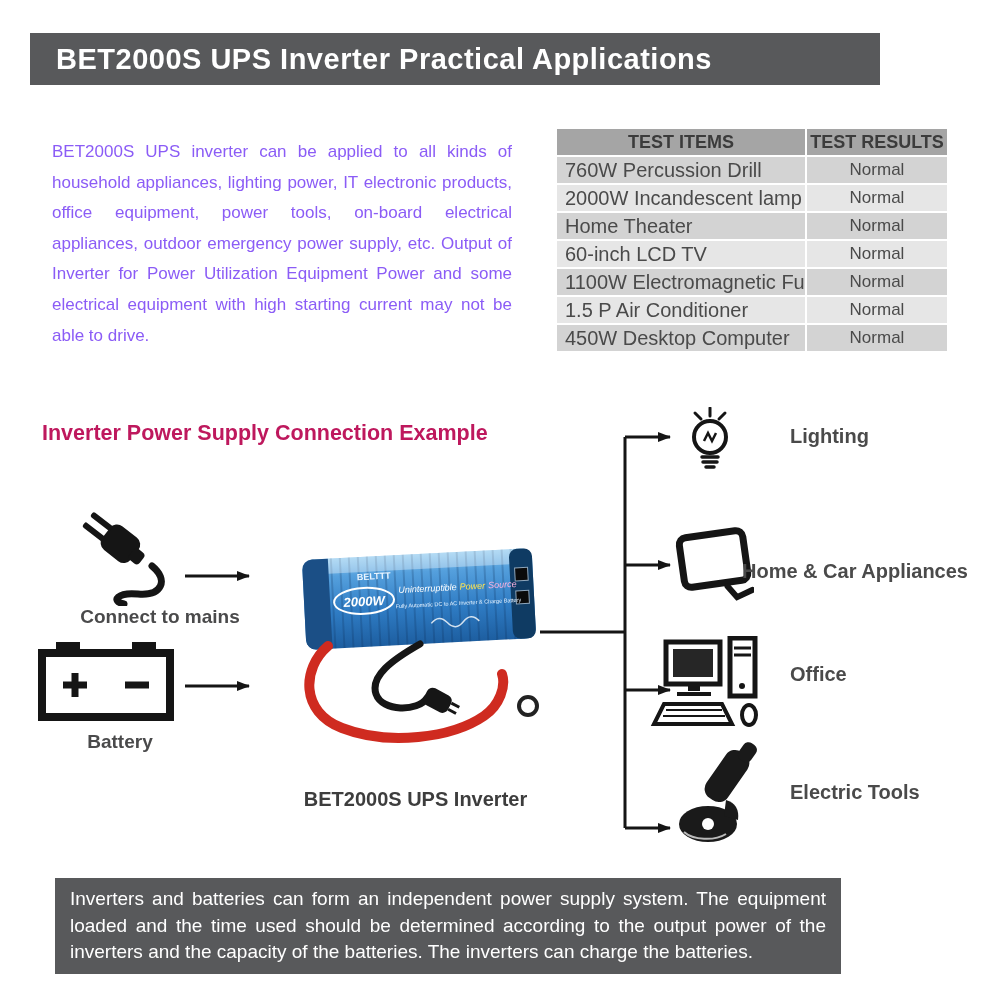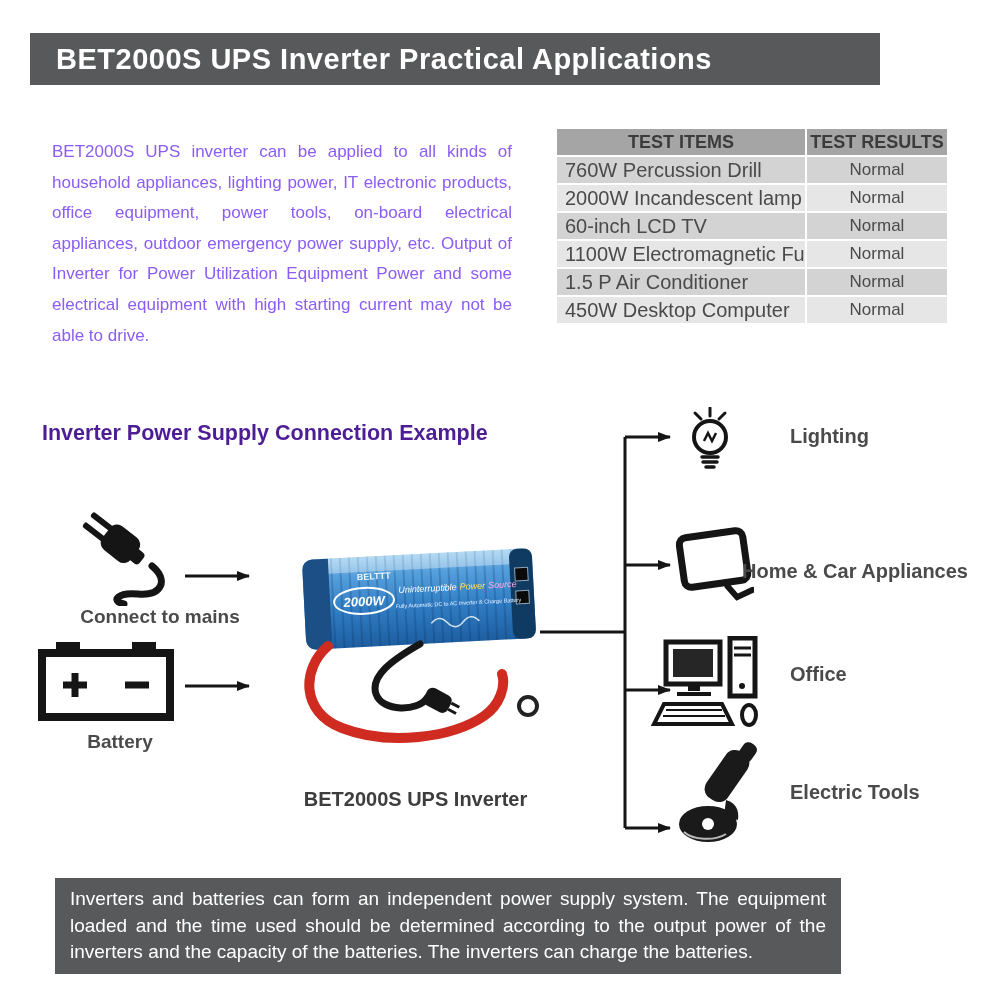--- a/index.html
+++ b/index.html
@@ -18,21 +18,21 @@
   
   .test-table{position:absolute;left:555px;top:127px;width:392px;border-collapse:collapse;table-layout:fixed;}
   .test-table th,.test-table td{border:2px solid #fff;height:28px;box-sizing:border-box;overflow:hidden;white-space:nowrap;}
   .test-table th{background:#a5a5a5;color:#3b3b3b;font-size:18px;font-weight:bold;text-align:center;}
   .test-table tbody tr:nth-child(odd) td{background:#d3d3d3;}
   .test-table tbody tr:nth-child(even) td{background:#e6e6e6;}
   .test-table td.item{text-align:left;padding-left:8px;font-size:20px;color:#4a4a4a;}
   .test-table td.result{text-align:center;font-size:17px;color:#4a4a4a;}
 
   
-  .diagram-heading{position:absolute;left:42px;top:421px;font-size:21.5px;font-weight:bold;color:#4c1d95;white-space:nowrap;}
+  .diagram-heading{position:absolute;left:42px;top:421px;font-size:21.5px;font-weight:bold;color:#be185d;white-space:nowrap;}
 
   .src-label{position:absolute;font-size:19px;font-weight:bold;color:#4a4a4b;text-align:center;}
   .device-label{position:absolute;left:278px;top:788px;width:275px;text-align:center;
                 font-size:20px;font-weight:bold;color:#3d3d3d;}
   .load-label{position:absolute;font-size:20px;font-weight:bold;color:#4a4a4a;white-space:nowrap;}
 
   .abs{position:absolute;}
 
   
   .footer{position:absolute;left:55px;top:878px;width:786px;box-sizing:border-box;background:#58595b;
@@ -60,20 +60,24 @@
         <th>TEST RESULTS</th>
       </tr>
     </thead>
     <tbody>
       <tr>
           <td class="item">760W Percussion Drill</td>
           <td class="result">Normal</td>
         </tr>
       <tr>
           <td class="item">2000W Incandescent lamp</td>
+          <td class="result">Normal</td>
+        </tr>
+      <tr>
+          <td class="item">Home Theater</td>
           <td class="result">Normal</td>
         </tr>
       <tr>
           <td class="item">60-inch LCD TV</td>
           <td class="result">Normal</td>
         </tr>
       <tr>
           <td class="item">1100W Electromagnetic Furnace</td>
           <td class="result">Normal</td>
         </tr>

